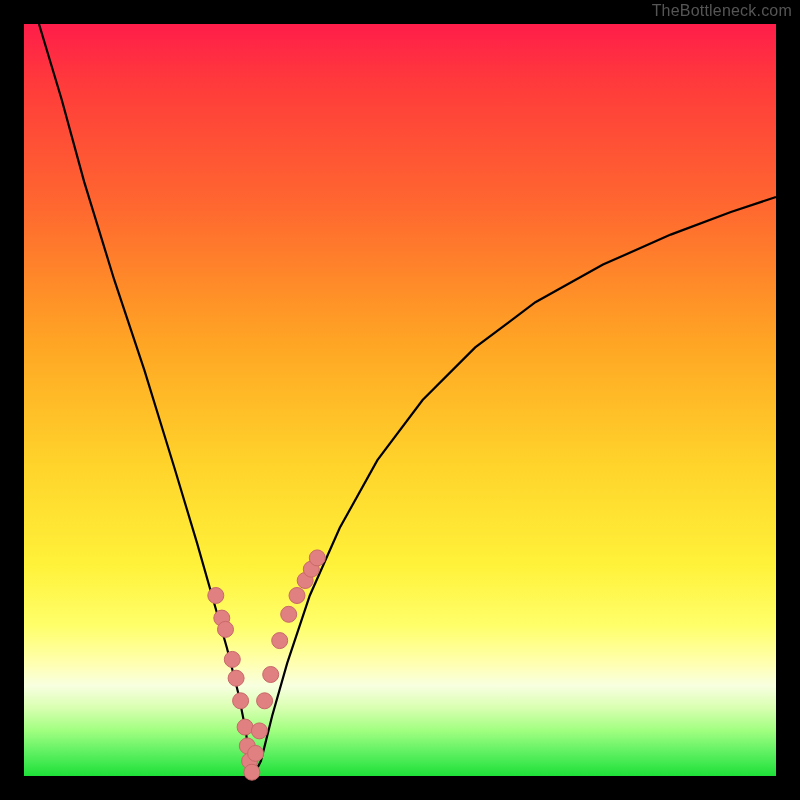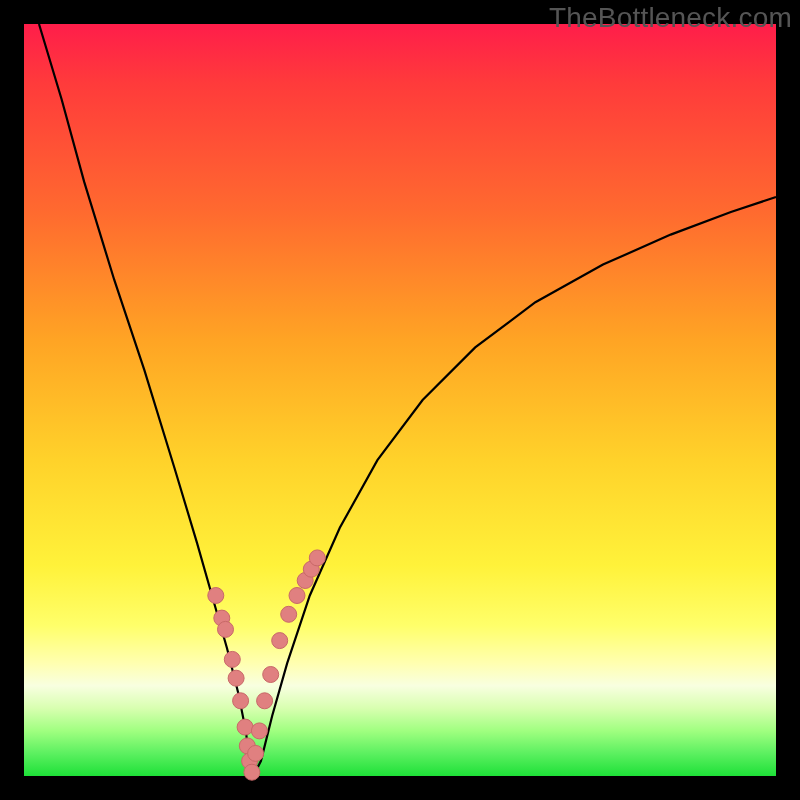--- a/index.html
+++ b/index.html
@@ -48,21 +48,21 @@
     left: 24px;
     width: 752px;
     height: 752px;
     overflow: visible;
   }
   .watermark {
     position: absolute;
     top: 2px;
     right: 8px;
     color: #555;
-    font-size: 28px;
+    font-size: 16px;
     letter-spacing: 0.2px;
     font-weight: 500;
     user-select: none;
   }
 </style>
 </head>
 <body>
 
 <div class="frame">
   <div class="plot-area"></div>

